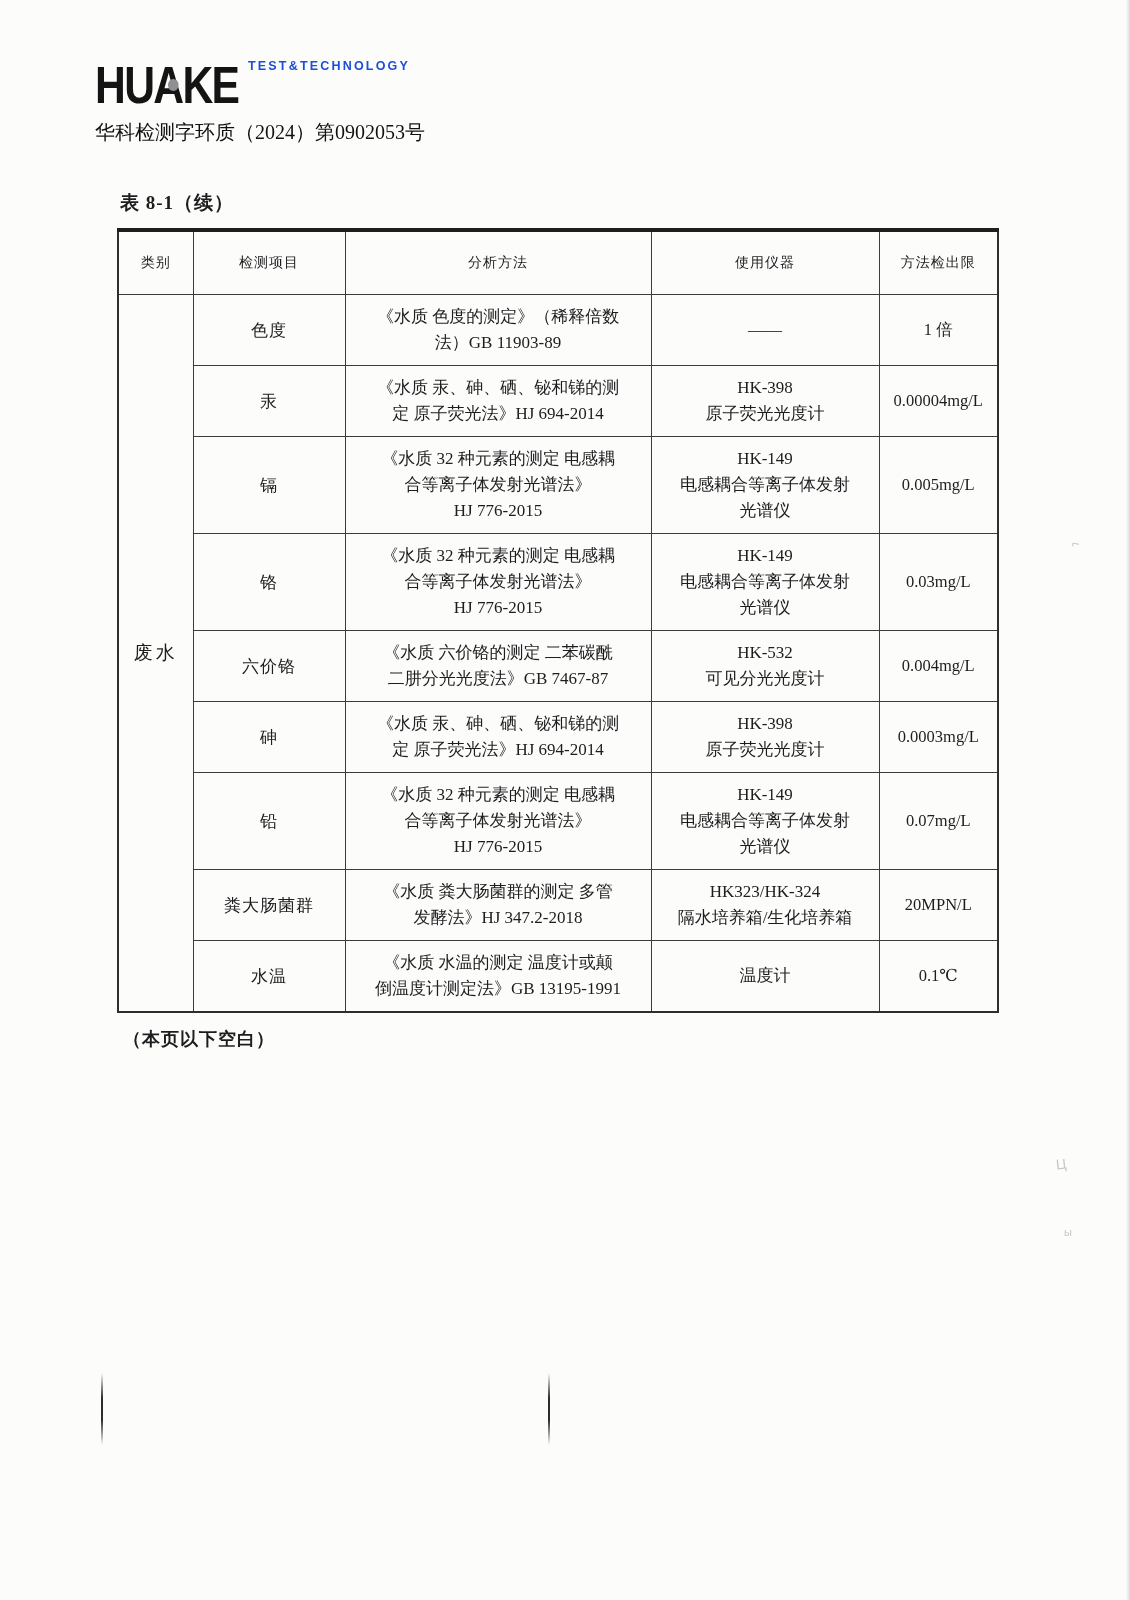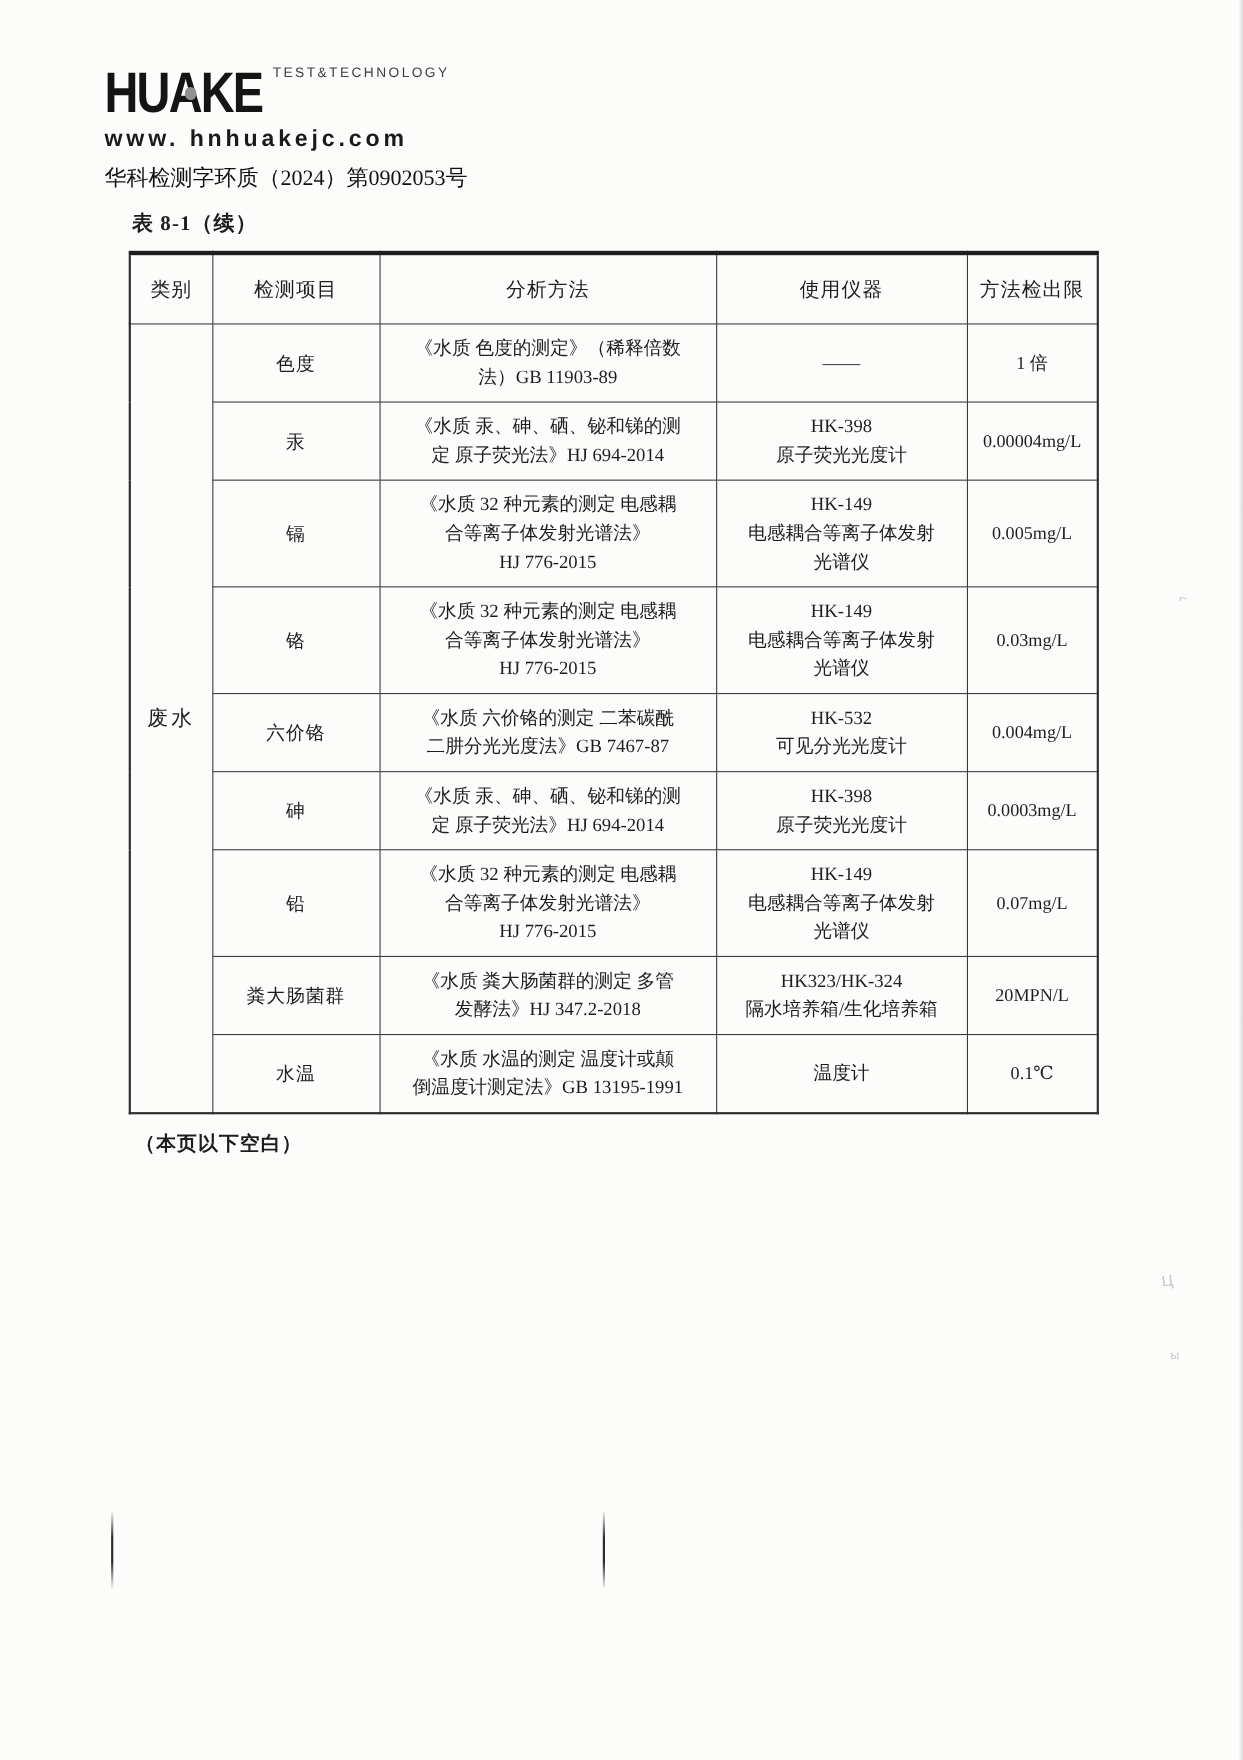--- a/index.html
+++ b/index.html
@@ -33,22 +33,22 @@
     width:13px; height:12px; border-radius:50%;
     background:#8f9093;
   }
   .logo-right { margin-left:-22px; }
   .logo-cn {
     font-size:40px; line-height:44px; letter-spacing:3px;
     font-weight:600; color:#252525; white-space:nowrap;
   }
   .logo-tagline {
     font-family:"Liberation Sans","DejaVu Sans",sans-serif;
-    font-size:12.5px; letter-spacing:2.2px; color:#404040;
-    margin-top:-1px; font-weight:400;
+    font-size:12.5px; letter-spacing:2.2px; color:#1d4ed8;
+    margin-top:-1px; font-weight:700;
   }
   .website {
     font-family:"Liberation Sans","DejaVu Sans",sans-serif;
     font-weight:bold; font-size:21px; letter-spacing:3.5px;
     color:#1a1a1a; margin-top:5px; white-space:nowrap;
   }
   .doc-number { font-size:20px; margin-top:9px; color:#111; white-space:nowrap; }
 
   
   .table-caption {
@@ -62,21 +62,21 @@
     border-collapse:collapse; table-layout:fixed;
     border:2px solid #2e2e2e; border-top:4px solid #1e1e1e;
     font-size:17px;
   }
   table.methods th, table.methods td {
     border:1.5px solid #3c3c3c;
     text-align:center; vertical-align:middle;
     padding:9px 3px; overflow:hidden;
   }
   table.methods thead th {
-    font-size:18px; font-weight:normal; height:44px;
+    font-size:14px; font-weight:normal; height:44px;
     letter-spacing:1px;
   }
   td.category-cell { font-size:19px; letter-spacing:3px; }
   td.item-cell { font-size:17px; letter-spacing:1px; }
   .line { line-height:26px; white-space:nowrap; }
   td.limit-cell { font-size:16.5px; }
 
   
   .blank-note { position:absolute; left:123px; top:1027px; font-size:18px; letter-spacing:1px;font-weight:bold; }
   .page-footer {
@@ -106,21 +106,20 @@
   <header class="letterhead">
     <div class="logo-row">
       <div class="logo-en">
         <span>HUAKE</span>
         <span class="logo-accent-dot"></span>
       </div>
       <div class="logo-right">
         <div class="logo-tagline">TEST&amp;TECHNOLOGY</div>
       </div>
     </div>
-    <div class="website">www. hnhuakejc.com</div>
     <div class="doc-number">华科检测字环质（2024）第0902053号</div>
   </header>
 
   <div class="table-caption">表 8-1（续）</div>
 
   <table class="methods">
     <colgroup>
       <col style="width:75px">
         <col style="width:152px">
         <col style="width:306px">

